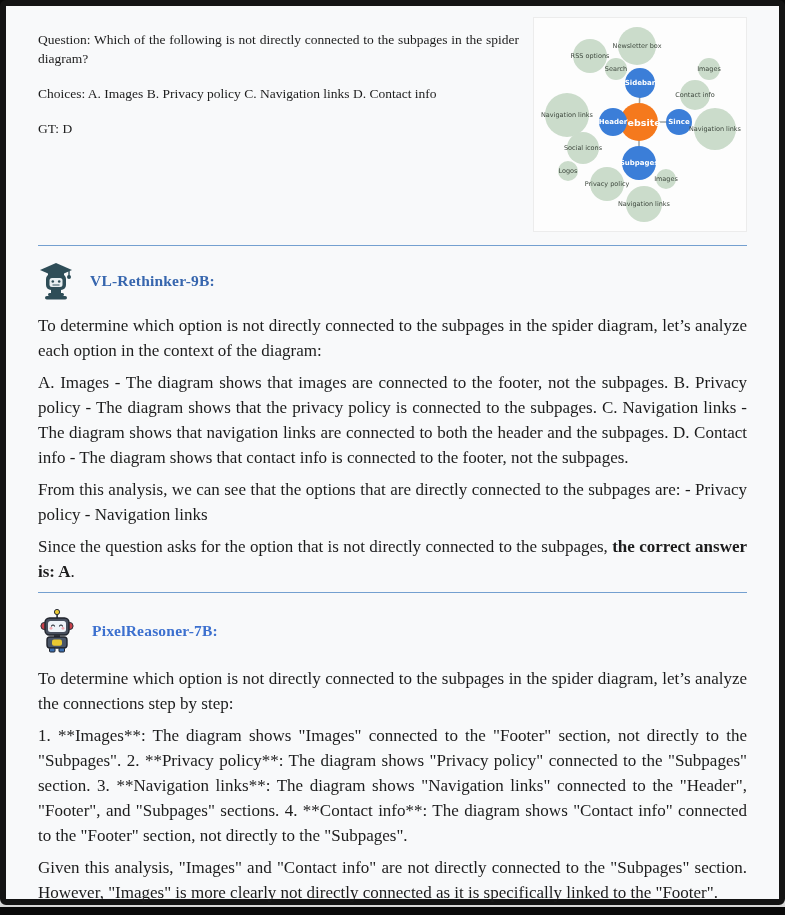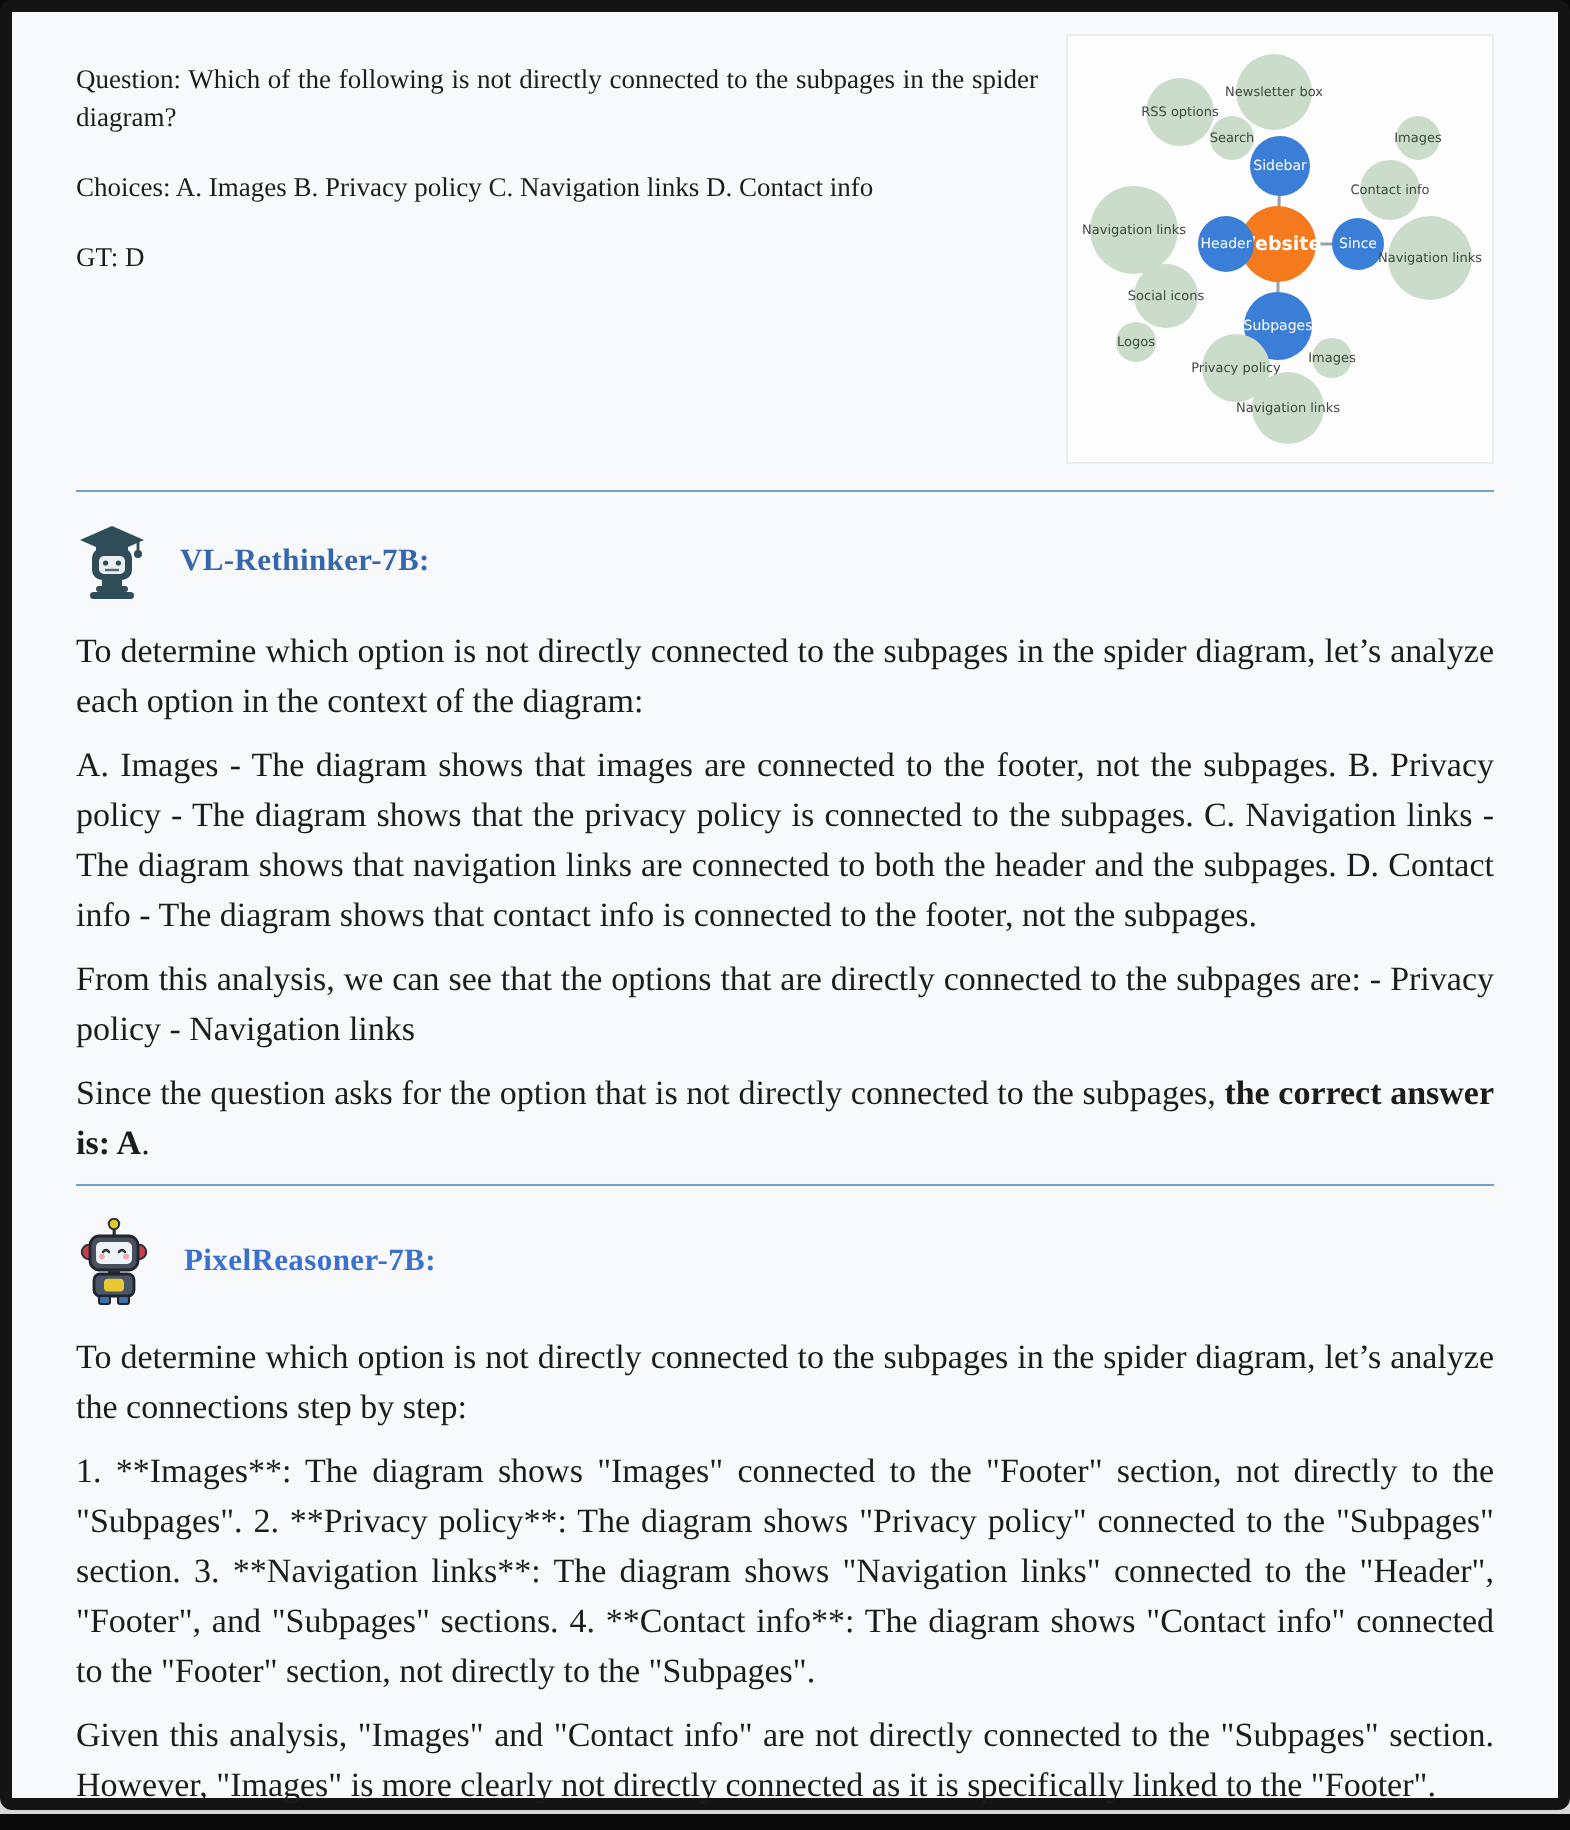--- a/index.html
+++ b/index.html
@@ -26,21 +26,21 @@
   .diagram{
     flex:0 0 auto;width:212px;height:213px;position:relative;
     background:#fdfdfd;border:1px solid #ececec;overflow:hidden;
   }
   .node{
     position:absolute;border-radius:50%;
     display:flex;align-items:center;justify-content:center;
     font-family:"DejaVu Sans", sans-serif;text-align:center;white-space:nowrap;
   }
   .node.leaf{font-size:6.5px;}
-  .node.primary{font-size:7px;font-weight:normal;}
+  .node.primary{font-size:7px;font-weight:bold;}
   .node.center{font-size:9.5px;font-weight:bold;}
   
   hr.sep{border:none;border-top:1.6px solid #74a0d0;margin:13px 0 0;}
   hr.sep.mid{margin-top:8px;}
   
   .sec-head{display:flex;align-items:center;gap:16px;margin:16px 0 0;}
   .sec-title{font-size:15.5px;font-weight:bold;letter-spacing:.2px;}
   .robot-icon{flex:0 0 auto;display:block;}
   .paras{margin-top:13px;}
   .paras p.para{margin:0 0 7px;font-size:17px;line-height:25px;color:#1c1c1c;text-align:justify;}
@@ -76,21 +76,21 @@
           <div class="node primary" style="left: 88px; top: 128px; width: 34px; height: 34px; background: rgb(59, 126, 216); color: rgb(255, 255, 255);">Subpages</div>
           <div class="node leaf" style="left: 84px; top: 9px; width: 38px; height: 38px; background: rgb(203, 220, 203); color: rgb(62, 72, 62);">Newsletter box</div>
           <div class="node leaf" style="left: 39px; top: 21px; width: 34px; height: 34px; background: rgb(203, 220, 203); color: rgb(62, 72, 62);">RSS options</div>
           <div class="node leaf" style="left: 71px; top: 40px; width: 22px; height: 22px; background: rgb(203, 220, 203); color: rgb(62, 72, 62);">Search</div>
           <div class="node leaf" style="left: 164px; top: 40px; width: 22px; height: 22px; background: rgb(203, 220, 203); color: rgb(62, 72, 62);">Images</div>
           <div class="node leaf" style="left: 146px; top: 62px; width: 30px; height: 30px; background: rgb(203, 220, 203); color: rgb(62, 72, 62);">Contact info</div>
           <div class="node leaf" style="left: 160px; top: 90px; width: 42px; height: 42px; background: rgb(203, 220, 203); color: rgb(62, 72, 62);">Navigation links</div>
           <div class="node leaf" style="left: 11px; top: 75px; width: 44px; height: 44px; background: rgb(203, 220, 203); color: rgb(62, 72, 62);">Navigation links</div>
           <div class="node leaf" style="left: 33px; top: 114px; width: 32px; height: 32px; background: rgb(203, 220, 203); color: rgb(62, 72, 62);">Social icons</div>
           <div class="node leaf" style="left: 24px; top: 143px; width: 20px; height: 20px; background: rgb(203, 220, 203); color: rgb(62, 72, 62);">Logos</div>
-          <div class="node leaf" style="left: 67px; top: 149px; width: 34px; height: 34px; background: rgb(203, 220, 203); color: rgb(62, 72, 62);">Privacy policy</div>
+          <div class="node leaf" style="left: 56px; top: 149px; width: 34px; height: 34px; background: rgb(203, 220, 203); color: rgb(62, 72, 62);">Privacy policy</div>
           <div class="node leaf" style="left: 122px; top: 151px; width: 20px; height: 20px; background: rgb(203, 220, 203); color: rgb(62, 72, 62);">Images</div>
           <div class="node leaf" style="left: 92px; top: 168px; width: 36px; height: 36px; background: rgb(203, 220, 203); color: rgb(62, 72, 62);">Navigation links</div>
         </div>
     </div>
 
     <hr class="sep">
 
     <div class="sec-head">
       <svg class="robot-icon" width="36" height="38" viewBox="0 0 36 38">
         <g fill="#2e4d57">
@@ -101,21 +101,21 @@
           <rect x="8" y="12" width="20" height="16" rx="5"></rect>
           <rect x="13" y="27" width="10" height="4"></rect>
           <rect x="10" y="31" width="16" height="3" rx="1.5"></rect>
           <rect x="7" y="34" width="22" height="3.5" rx="1.75"></rect>
         </g>
         <rect x="11.5" y="16" width="13" height="9" rx="2.5" fill="#e9eff1"></rect>
         <circle cx="14.8" cy="19.5" r="1.3" fill="#2e4d57"></circle>
         <circle cx="21.2" cy="19.5" r="1.3" fill="#2e4d57"></circle>
         <rect x="14.5" y="22.4" width="7" height="1.2" fill="#2e4d57" opacity="0.8"></rect>
       </svg>
-      <span class="sec-title" style="color: rgb(55, 102, 174);">VL-Rethinker-7B:</span>
+      <span class="sec-title" style="color: rgb(55, 102, 174);">VL-Rethinker-9B:</span>
     </div>
     <div class="paras">
         <p class="para"><span>To determine which option is not directly connected to the subpages in the spider diagram, let’s analyze each option in the context of the diagram:</span></p>
         <p class="para"><span>A. Images - The diagram shows that images are connected to the footer, not the subpages. B. Privacy policy - The diagram shows that the privacy policy is connected to the subpages. C. Navigation links - The diagram shows that navigation links are connected to both the header and the subpages. D. Contact info - The diagram shows that contact info is connected to the footer, not the subpages.</span></p>
         <p class="para"><span>From this analysis, we can see that the options that are directly connected to the subpages are: - Privacy policy - Navigation links</span></p>
         <p class="para"><span>Since the question asks for the option that is not directly connected to the subpages, </span><span class="bold">the correct answer is: A</span><span>.</span></p>
       </div>
 
     <hr class="sep mid">
 

